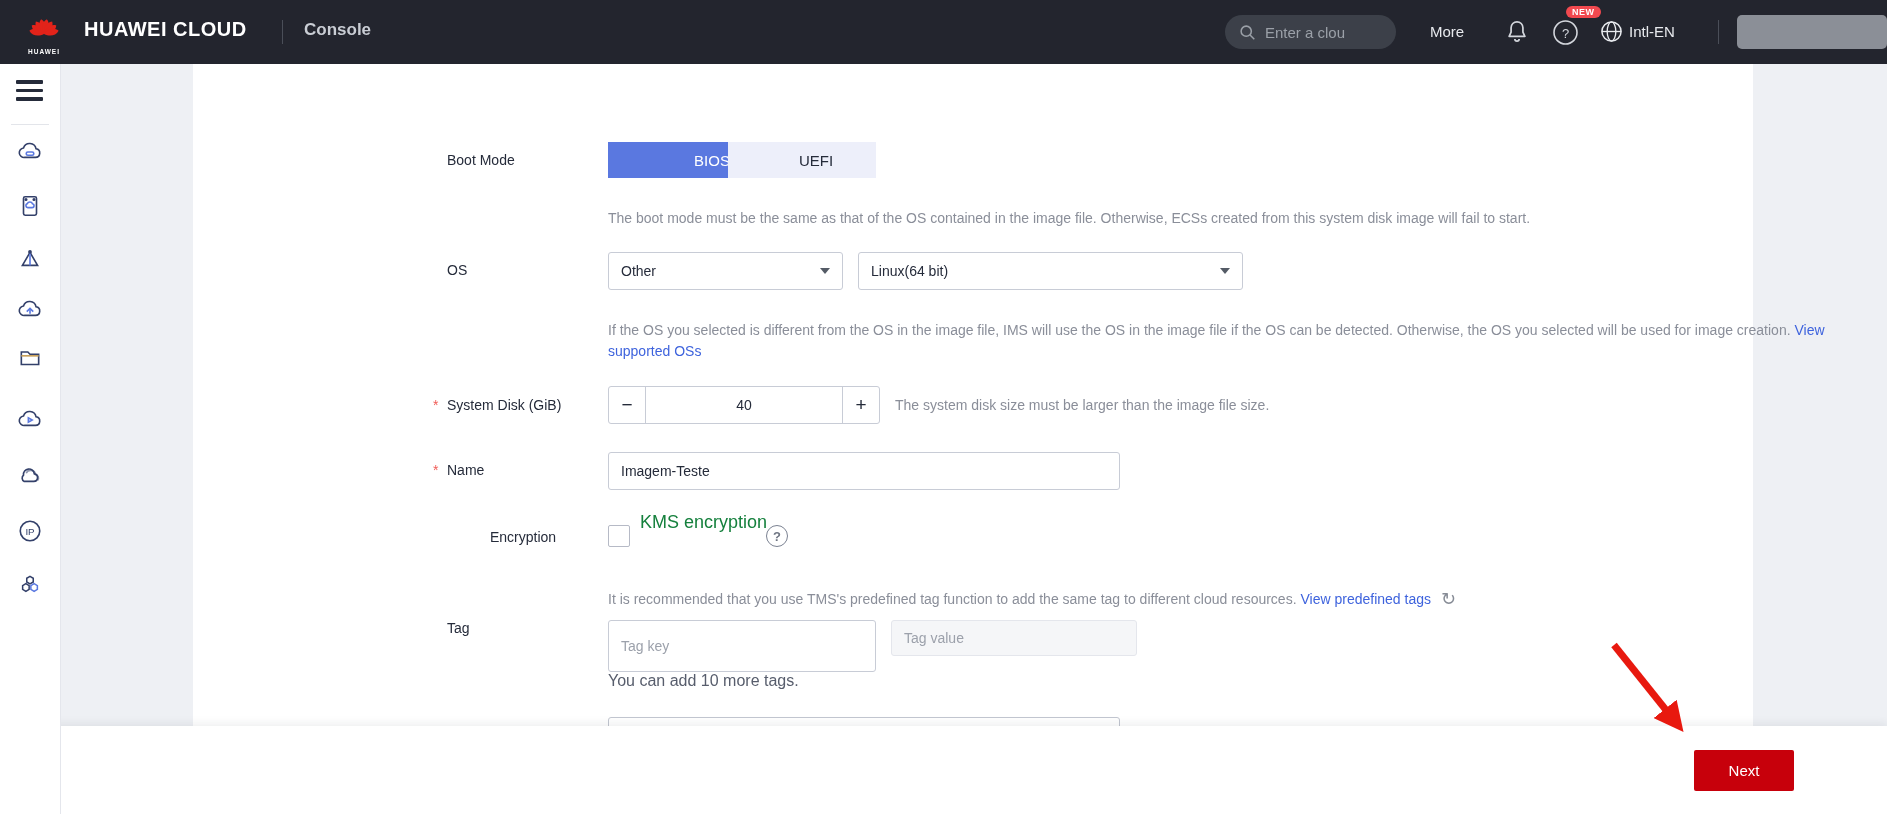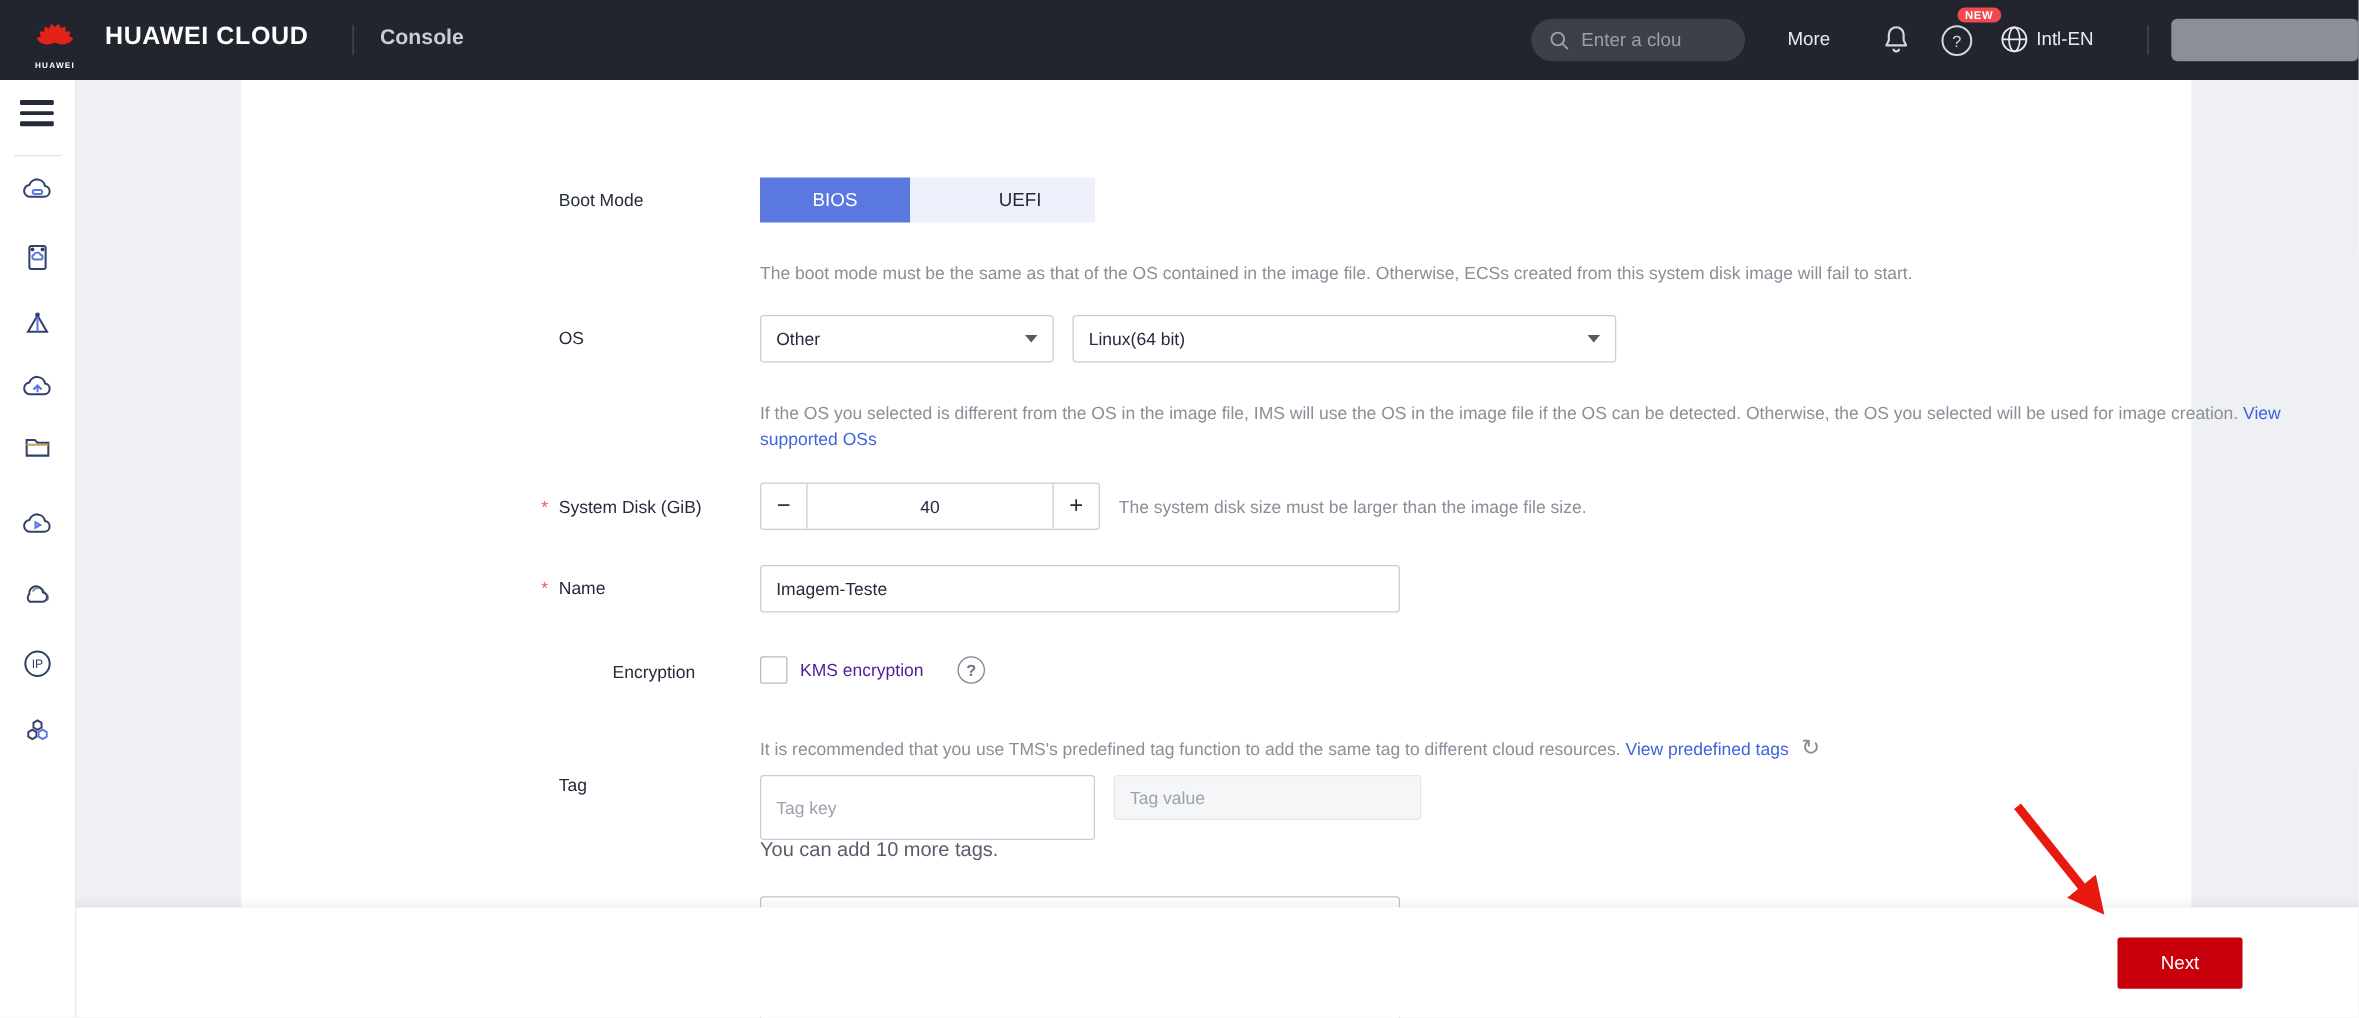--- a/index.html
+++ b/index.html
@@ -28,21 +28,21 @@
   .burger div{height:3.5px;background:#252b3a;border-radius:1px;margin-bottom:5px;}
   .side-div{position:absolute;left:11px;top:60px;width:38px;height:1px;background:#e3e5ea;}
   .side-ico{position:absolute;left:17px;width:26px;height:26px;color:#33406a;cursor:pointer;}
   .side-ico svg{width:26px;height:26px;display:block;}
   
   .panel{position:absolute;left:193px;top:64px;width:1560px;height:662px;background:#fff;}
   .row-label{position:absolute;left:240px;display:flex;font-size:14px;color:#252b3a;}
   .req{color:#f05b56;width:14px;display:inline-block;}
   .spacer{width:14px;display:inline-block;}
   .seg-btn{position:absolute;top:78px;height:36px;width:120px;display:flex;align-items:center;justify-content:center;font-size:15px;cursor:pointer;}
-  .seg-on{background:#5a78e0;color:#fff;}
+  .seg-on{background:#5a78e0;color:#fff;padding-left:44px;}
   .seg-off{background:#edeffa;color:#252b3a;padding-left:28px;}
   .helper{color:#8a8e99;font-size:14px;line-height:21px;}
   .link{color:#3e63dd;cursor:pointer;text-decoration:none;}
   .dd{position:absolute;height:38px;border:1px solid #c8ccd6;border-radius:3px;background:#fff;box-sizing:border-box;display:flex;align-items:center;padding:0 12px;font-size:14px;color:#252b3a;cursor:pointer;}
   .dd .caret{margin-left:auto;width:0;height:0;border-left:5px solid transparent;border-right:5px solid transparent;border-top:6px solid #545b66;}
   .stepper{position:absolute;left:415px;top:322px;height:38px;display:flex;border:1px solid #c8ccd6;border-radius:3px;box-sizing:border-box;background:#fff;}
   .step-btn{width:36px;display:flex;align-items:center;justify-content:center;font-size:19px;color:#252b3a;cursor:pointer;}
   .step-val{width:196px;border-left:1px solid #c8ccd6;border-right:1px solid #c8ccd6;display:flex;align-items:center;justify-content:center;font-size:14px;color:#252b3a;}
   .txt-input{position:absolute;height:38px;border:1px solid #c8ccd6;border-radius:3px;box-sizing:border-box;font-size:14px;color:#252b3a;padding:0 12px;font-family:inherit;background:#fff;}
   .txt-input::placeholder{color:#9ca1ab;}
@@ -195,21 +195,21 @@
   <div class="helper abs" style="left:415px;top:144px;width:1280px;">The boot mode must be the same as that of the OS contained in the image file. Otherwise, ECSs created from this system disk image will fail to start.</div>
 
   <div class="row-label" style="top:198px;">
     <span class="spacer"></span>
       <span>OS</span>
   </div>
   <div class="dd" style="left:415px;top:188px;width:235px;">
     <span>Other</span>
     <span class="caret"></span>
   </div>
-  <div class="dd" style="left:665px;top:188px;width:435px;">
+  <div class="dd" style="left:665px;top:188px;width:385px;">
     <span>Linux(64 bit)</span>
     <span class="caret"></span>
   </div>
   <div class="helper abs" style="left:415px;top:256px;width:1268px;">
     <span>If the OS you selected is different from the OS in the image file, IMS will use the OS in the image file if the OS can be detected. Otherwise, the OS you selected will be used for image creation. </span><a class="link">View supported OSs</a>
   </div>
 
   <div class="row-label" style="top:333px;">
     <span class="req">*</span>
     <span>System Disk (GiB)</span>
@@ -225,21 +225,21 @@
     <span class="req">*</span>
     <span>Name</span>
   </div>
   <input class="txt-input" style="left: 415px; top: 388px; width: 512px;" value="Imagem-Teste">
 
   <div class="row-label" style="top:465px;gap:43px;">
     <span class="spacer"></span>
       <span>Encryption</span>
   </div>
   <div class="checkbox"></div>
-  <div class="abs" style="left:447px;top:464px;font-size:14px;color:#4c1d95;">KMS encryption</div>
+  <div class="abs" style="left:447px;top:448px;font-size:18px;color:#15803d;">KMS encryption</div>
   <div class="abs" style="left:573px;top:461px;">
     <span class="help-circ">?</span>
   </div>
 
   <div class="row-label" style="top:556px;">
     <span class="spacer"></span>
       <span>Tag</span>
   </div>
   <div class="abs" style="left:415px;top:524px;font-size:14px;color:#8a8e99;display:flex;align-items:center;gap:10px;">
     <span><span>It is recommended that you use TMS's predefined tag function to add the same tag to different cloud resources. </span><a class="link">View predefined tags</a></span>

